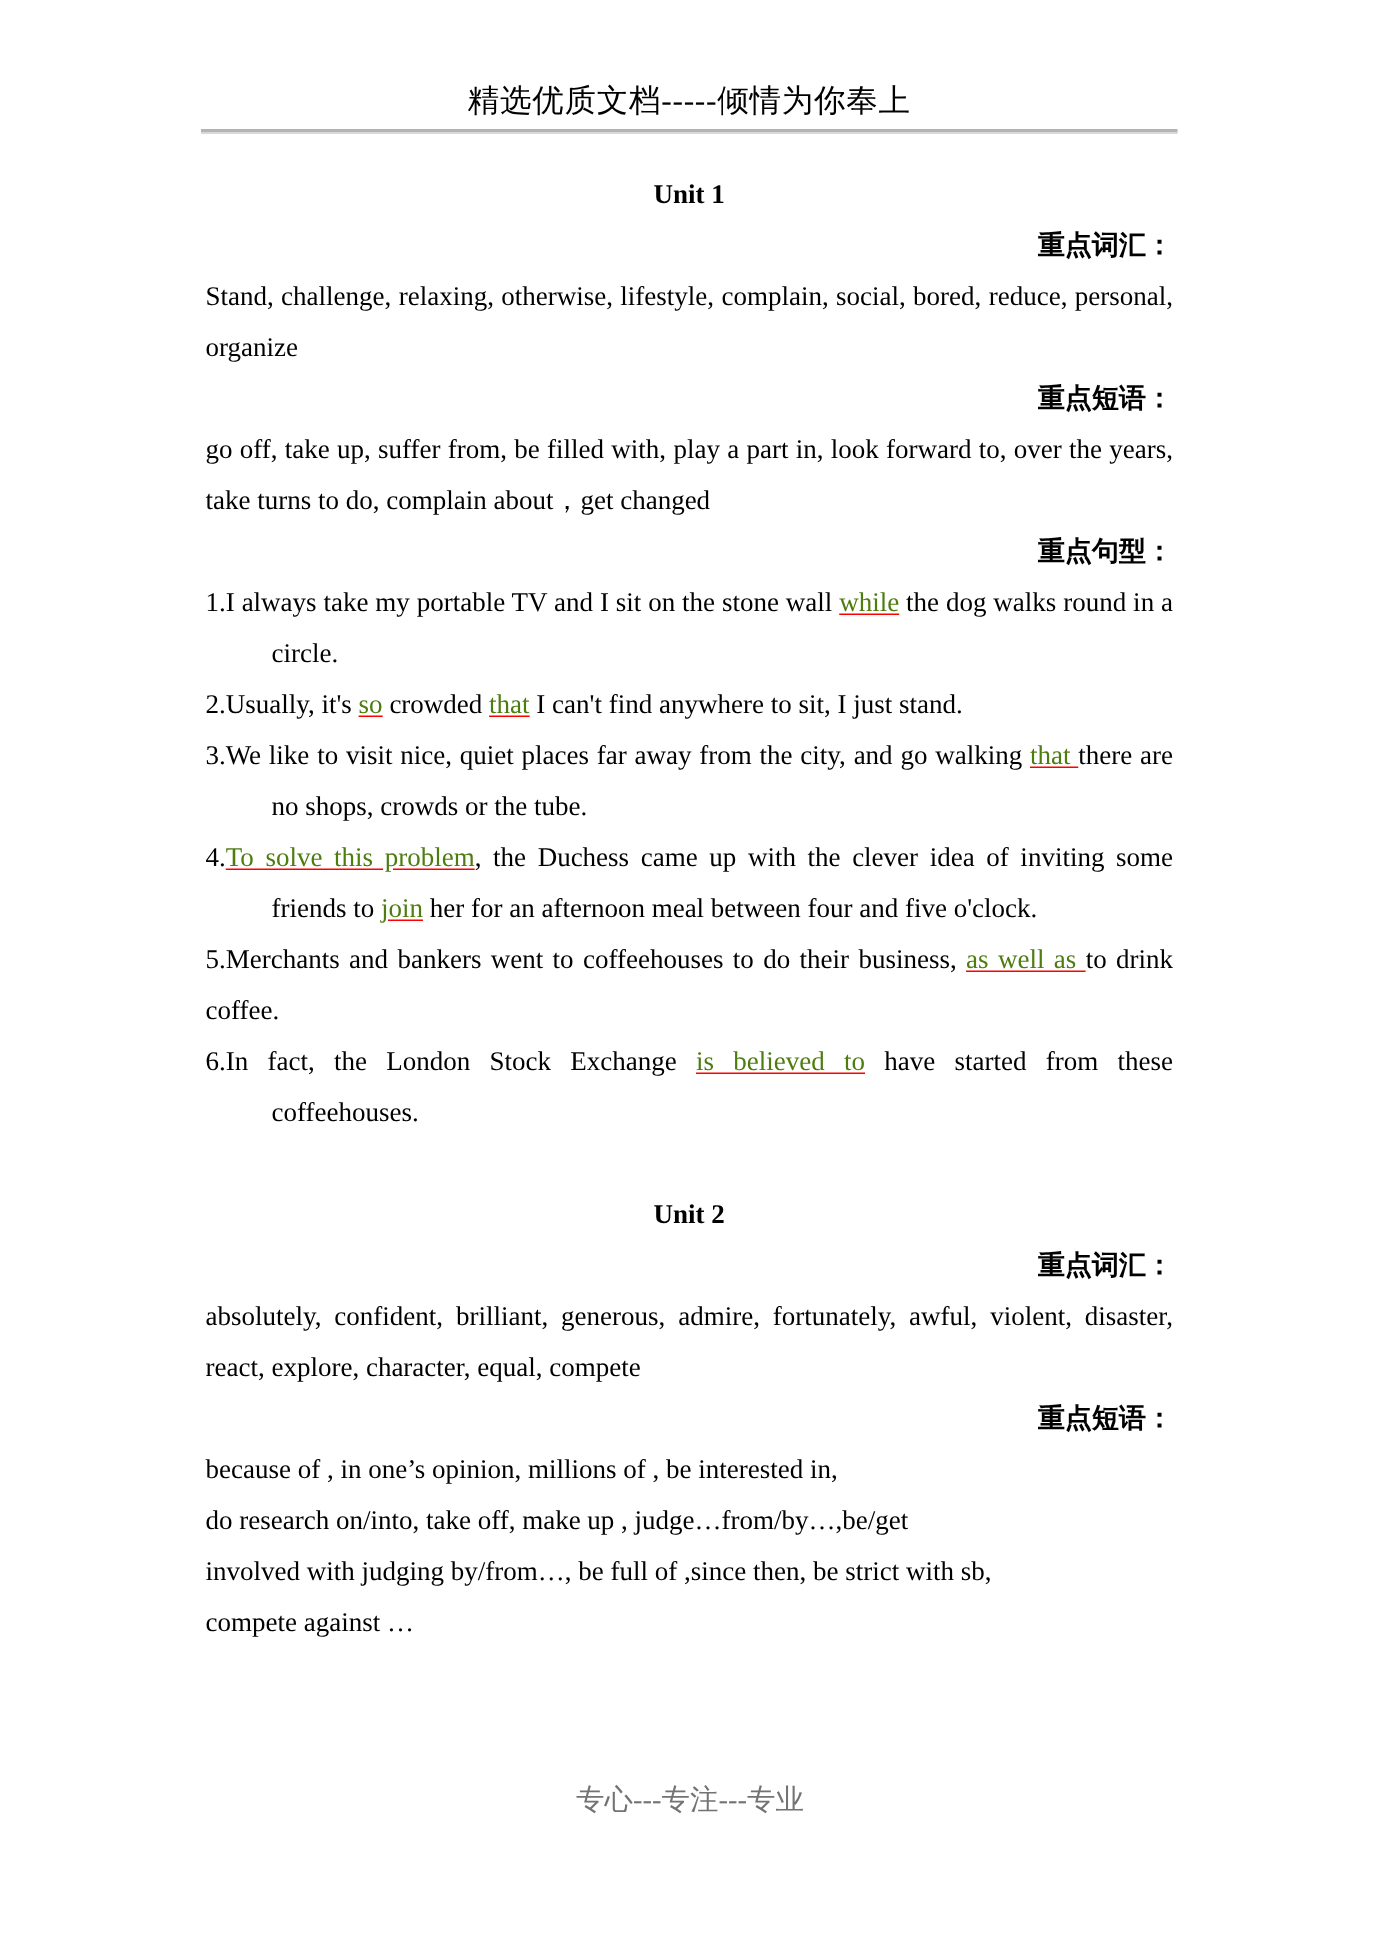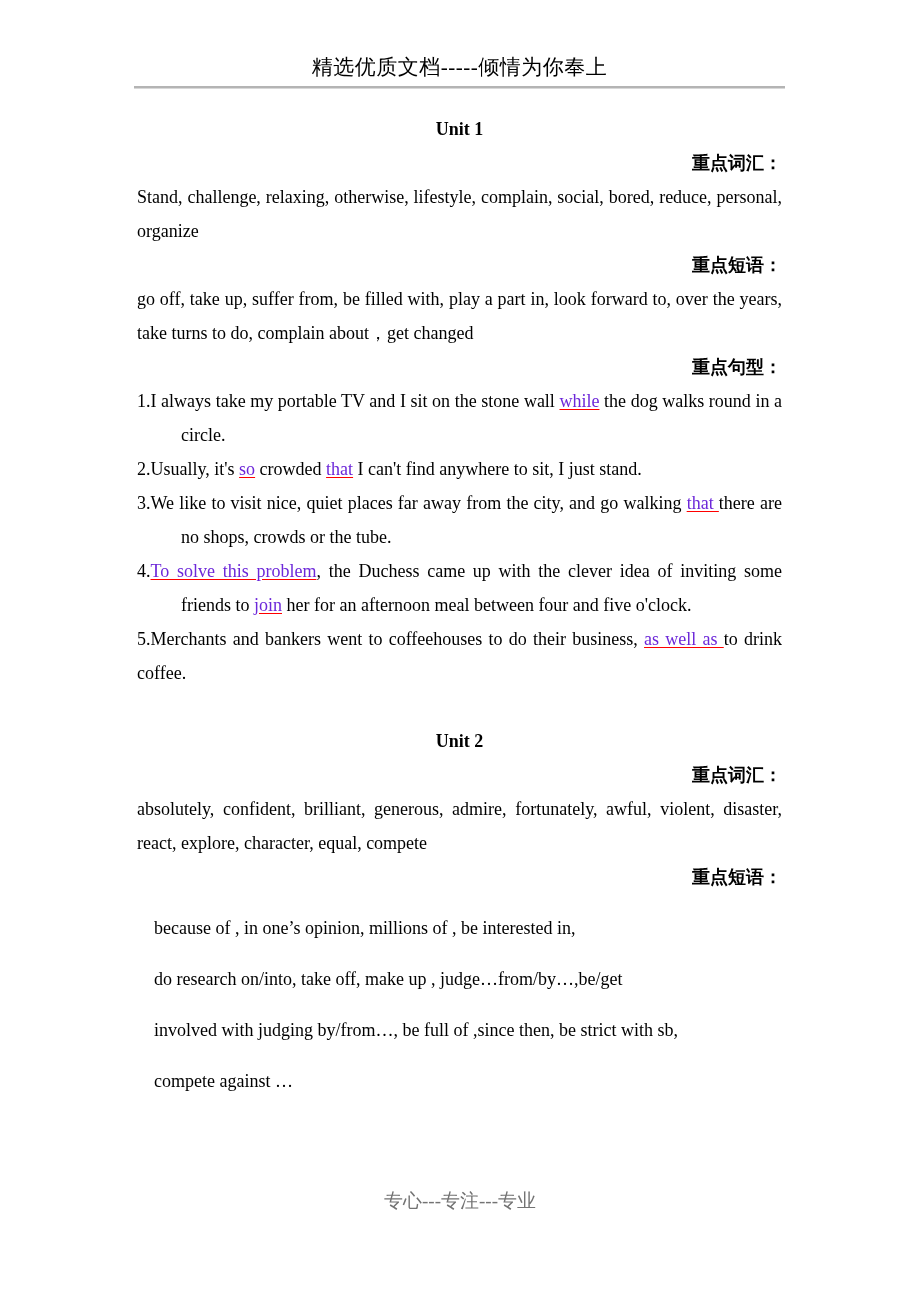--- a/index.html
+++ b/index.html
@@ -87,21 +87,21 @@
     line-height: 34px;
     margin: 0;
     text-align: justify;
     text-align-last: left;
     text-justify: inter-word;
   }
 
   .para-left {
     font-size: 18px;
     line-height: 34px;
-    margin: 17px;
+    margin: 0;
     text-align: left;
   }
 
   
   .sentence {
     font-size: 18px;
     line-height: 34px;
     margin: 0;
     text-align: justify;
     text-align-last: left;
@@ -112,21 +112,21 @@
   .sentence.no-hang {
     padding-left: 0;
     text-indent: 0;
   }
 
   .red-u {
     text-decoration: underline;
     text-decoration-color: #ff0000;
     -webkit-text-decoration-color: #ff0000;
     text-underline-offset: 2px;
-    color: #6d28d9;
+    color: #4d7c0f;
   }
 
   .spacer-block { height: 34px; }
 
   
   .footer {
     position: absolute;
     left: 0;
     top: 1186px;
     width: 920px;
@@ -157,20 +157,21 @@
     <div class="label">重点短语：</div>
     <div class="para-justify">go off, take up, suffer from, be filled with, play a part in, look forward to, over the years, take turns to do, complain about，get changed</div>
 
     <div class="label">重点句型：</div>
     <div id="unit1-sentences">
         <div class="sentence"><span>1.</span><span>I always take my portable TV and I sit on the stone wall </span><span class="red-u">while</span><span> the dog walks round in a circle.</span></div>
         <div class="sentence"><span>2.</span><span>Usually, it's </span><span class="red-u">so</span><span> crowded </span><span class="red-u">that</span><span> I can't find anywhere to sit, I just stand.</span></div>
         <div class="sentence"><span>3.</span><span>We like to visit nice, quiet places far away from the city, and go walking </span><span class="red-u">that </span><span>there are no shops, crowds or the tube.</span></div>
         <div class="sentence"><span>4.</span><span class="red-u">To solve this problem</span><span>, the Duchess came up with the clever idea of inviting some friends to </span><span class="red-u">join</span><span> her for an afternoon meal between four and five o'clock.</span></div>
         <div class="sentence no-hang"><span>5.</span><span>Merchants and bankers went to coffeehouses to do their business, </span><span class="red-u">as well as </span><span>to drink coffee.</span></div>
+        <div class="sentence"><span>6.</span><span>In fact, the London Stock Exchange </span><span class="red-u">is believed to</span><span> have started from these coffeehouses.</span></div>
       </div>
 
     <div class="spacer-block"></div>
 
     <div class="unit-title-2">Unit 2</div>
 
     <div class="label">重点词汇：</div>
     <div class="para-justify">absolutely, confident, brilliant, generous, admire, fortunately, awful, violent, disaster, react, explore, character, equal, compete</div>
 
     <div class="label">重点短语：</div>

